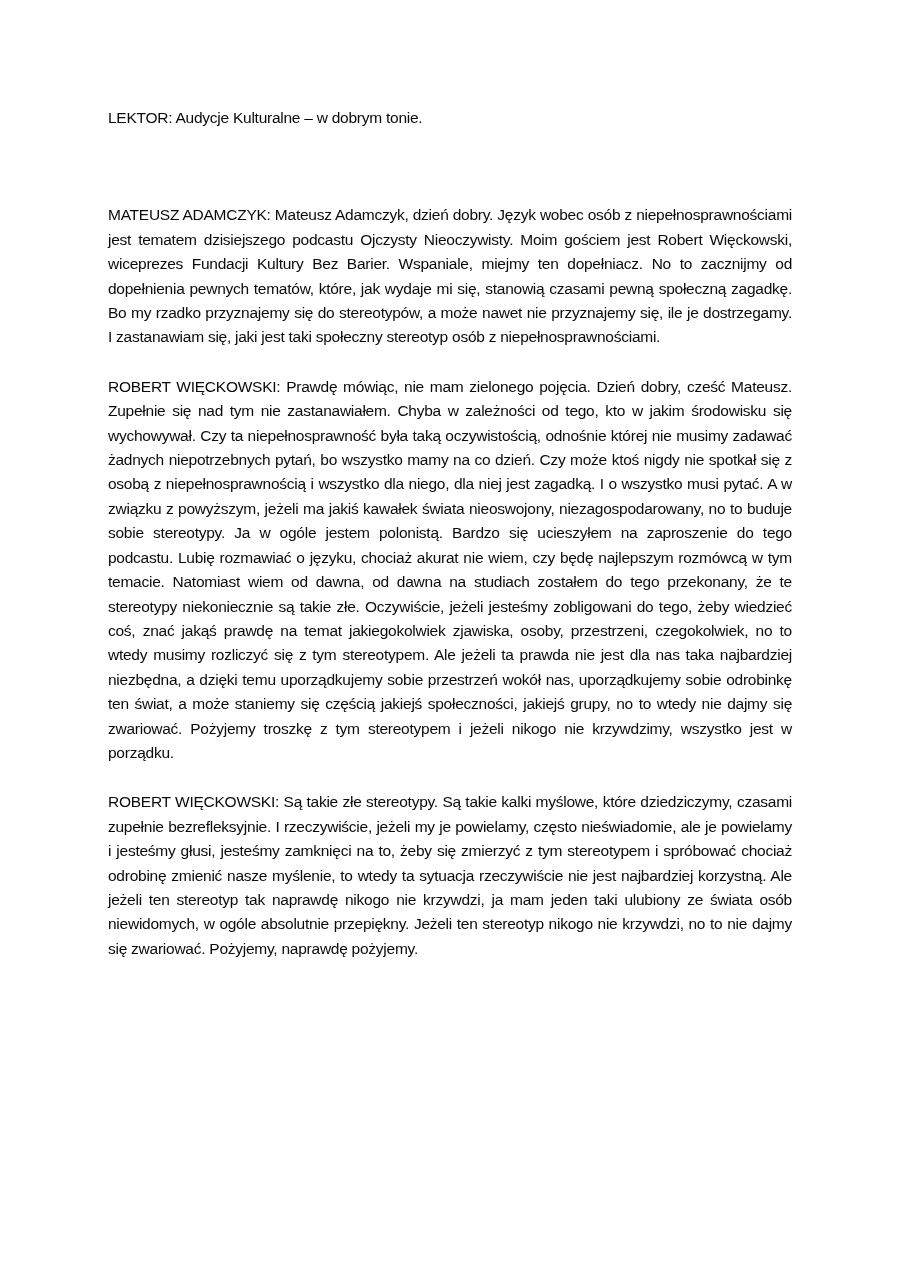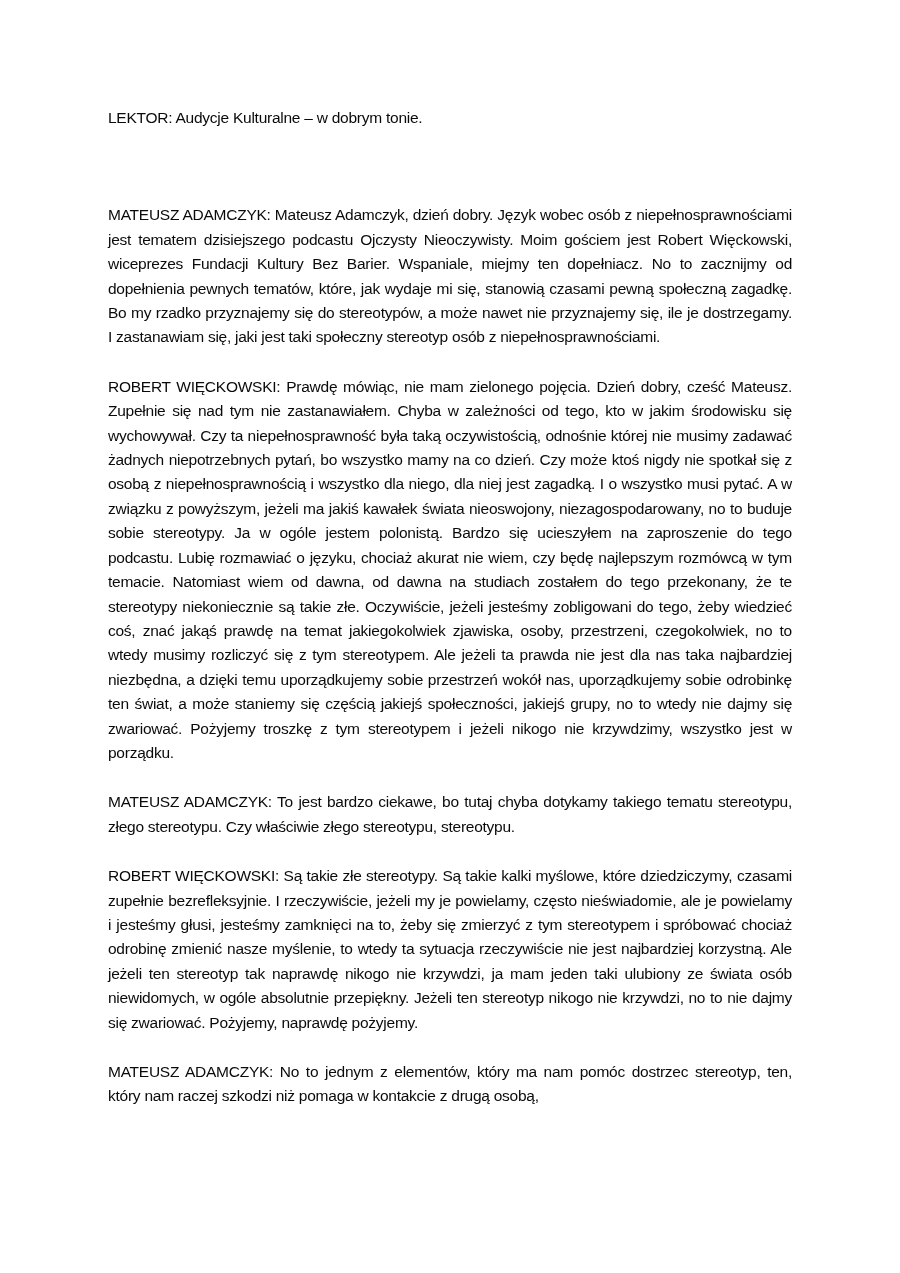--- a/index.html
+++ b/index.html
@@ -44,19 +44,17 @@
 <body>
 
 <div class="page">
 
   <p class="para lektor"><span class="speaker">LEKTOR:</span> <span class="speech">Audycje Kulturalne – w dobrym tonie.</span></p>
 
   <p class="para"><span class="speaker">MATEUSZ ADAMCZYK:</span> <span class="speech bold">Mateusz Adamczyk, dzień dobry. Język wobec osób z niepełnosprawnościami jest tematem dzisiejszego podcastu Ojczysty Nieoczywisty. Moim gościem jest Robert Więckowski, wiceprezes Fundacji Kultury Bez Barier. Wspaniale, miejmy ten dopełniacz. No to zacznijmy od dopełnienia pewnych tematów, które, jak wydaje mi się, stanowią czasami pewną społeczną zagadkę. Bo my rzadko przyznajemy się do stereotypów, a może nawet nie przyznajemy się, ile je dostrzegamy. I zastanawiam się, jaki jest taki społeczny stereotyp osób z niepełnosprawnościami.</span></p>
 
   <p class="para"><span class="speaker">ROBERT WIĘCKOWSKI:</span> <span class="speech">Prawdę mówiąc, nie mam zielonego pojęcia. Dzień dobry, cześć Mateusz. Zupełnie się nad tym nie zastanawiałem. Chyba w zależności od tego, kto w jakim środowisku się wychowywał. Czy ta niepełnosprawność była taką oczywistością, odnośnie której nie musimy zadawać żadnych niepotrzebnych pytań, bo wszystko mamy na co dzień. Czy może ktoś nigdy nie spotkał się z osobą z niepełnosprawnością i wszystko dla niego, dla niej jest zagadką. I o wszystko musi pytać. A w związku z powyższym, jeżeli ma jakiś kawałek świata nieoswojony, niezagospodarowany, no to buduje sobie stereotypy. Ja w ogóle jestem polonistą. Bardzo się ucieszyłem na zaproszenie do tego podcastu. Lubię rozmawiać o języku, chociaż akurat nie wiem, czy będę najlepszym rozmówcą w tym temacie. Natomiast wiem od dawna, od dawna na studiach zostałem do tego przekonany, że te stereotypy niekoniecznie są takie złe. Oczywiście, jeżeli jesteśmy zobligowani do tego, żeby wiedzieć coś, znać jakąś prawdę na temat jakiegokolwiek zjawiska, osoby, przestrzeni, czegokolwiek, no to wtedy musimy rozliczyć się z tym stereotypem. Ale jeżeli ta prawda nie jest dla nas taka najbardziej niezbędna, a dzięki temu uporządkujemy sobie przestrzeń wokół nas, uporządkujemy sobie odrobinkę ten świat, a może staniemy się częścią jakiejś społeczności, jakiejś grupy, no to wtedy nie dajmy się zwariować. Pożyjemy troszkę z tym stereotypem i jeżeli nikogo nie krzywdzimy, wszystko jest w porządku.</span></p>
 
-  <p class="para"><span class="speaker">MATEUSZ ADAMCZYK:</span> <span class="speech bold">To jest bardzo ciekawe, bo tutaj chyba dotykamy takiego tematu stereotypu, złego stereotypu. Czy właściwie złego stereotypu, stereotypu.</span></p>
 
   <p class="para"><span class="speaker">ROBERT WIĘCKOWSKI:</span> <span class="speech">Są takie złe stereotypy. Są takie kalki myślowe, które dziedziczymy, czasami zupełnie bezrefleksyjnie. I rzeczywiście, jeżeli my je powielamy, często nieświadomie, ale je powielamy i jesteśmy głusi, jesteśmy zamknięci na to, żeby się zmierzyć z tym stereotypem i spróbować chociaż odrobinę zmienić nasze myślenie, to wtedy ta sytuacja rzeczywiście nie jest najbardziej korzystną. Ale jeżeli ten stereotyp tak naprawdę nikogo nie krzywdzi, ja mam jeden taki ulubiony ze świata osób niewidomych, w ogóle absolutnie przepiękny. Jeżeli ten stereotyp nikogo nie krzywdzi, no to nie dajmy się zwariować. Pożyjemy, naprawdę pożyjemy.</span></p>
 
-  <p class="para"><span class="speaker">MATEUSZ ADAMCZYK:</span> <span class="speech bold">No to jednym z elementów, który ma nam pomóc dostrzec stereotyp, ten, który nam raczej szkodzi niż pomaga w kontakcie z drugą osobą,</span></p>
 
 </div>
 
 </body></html>

